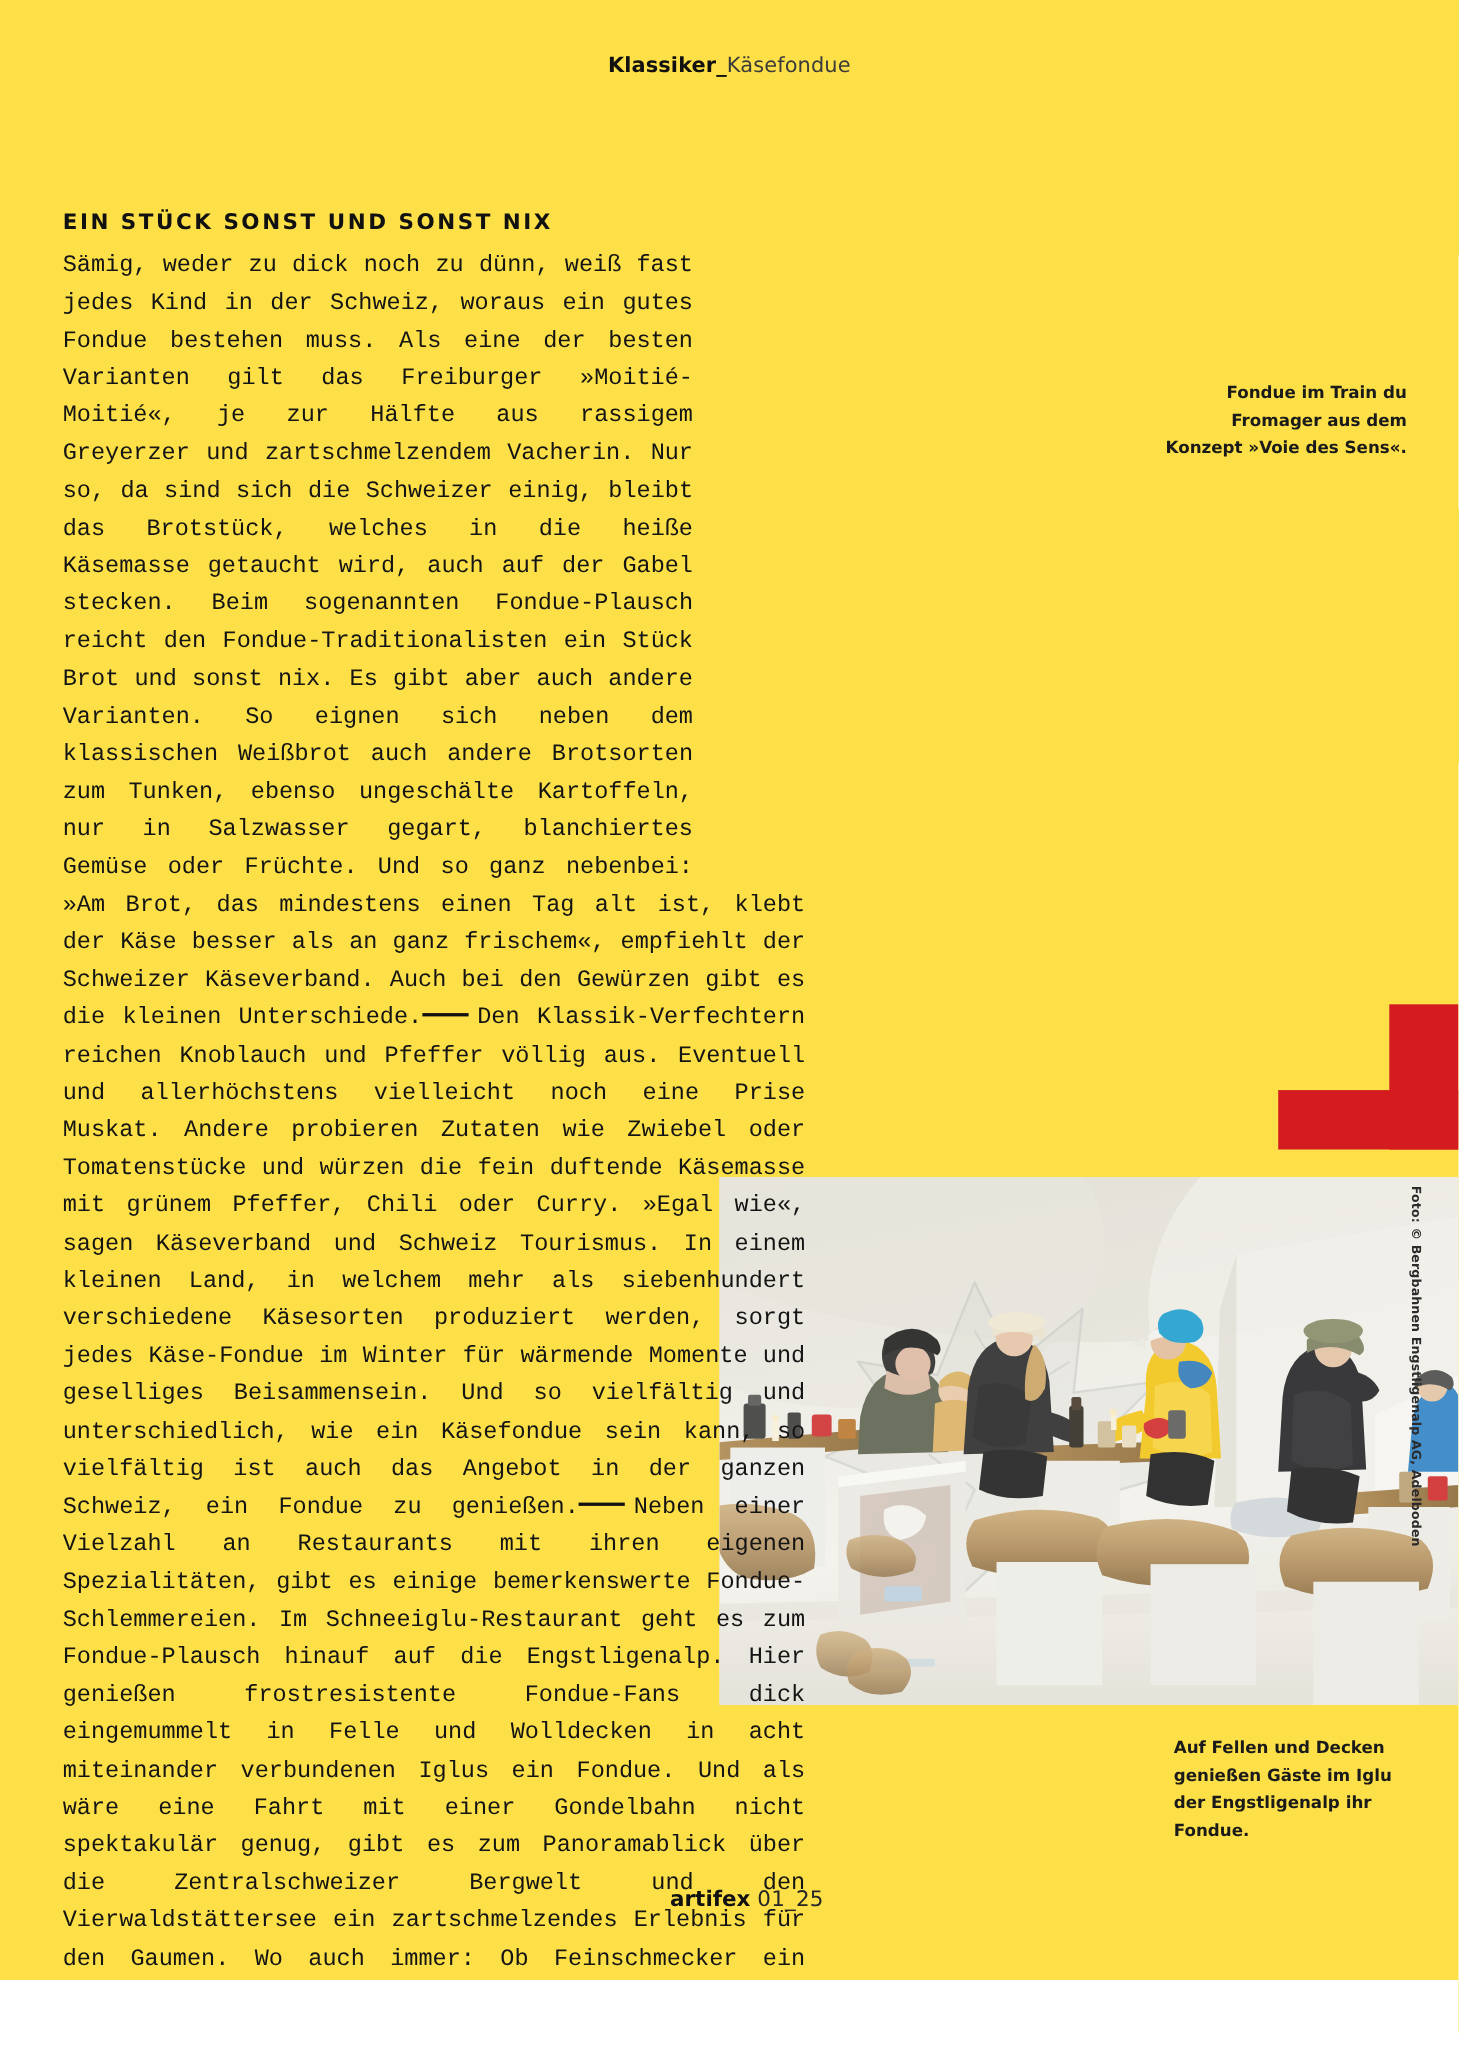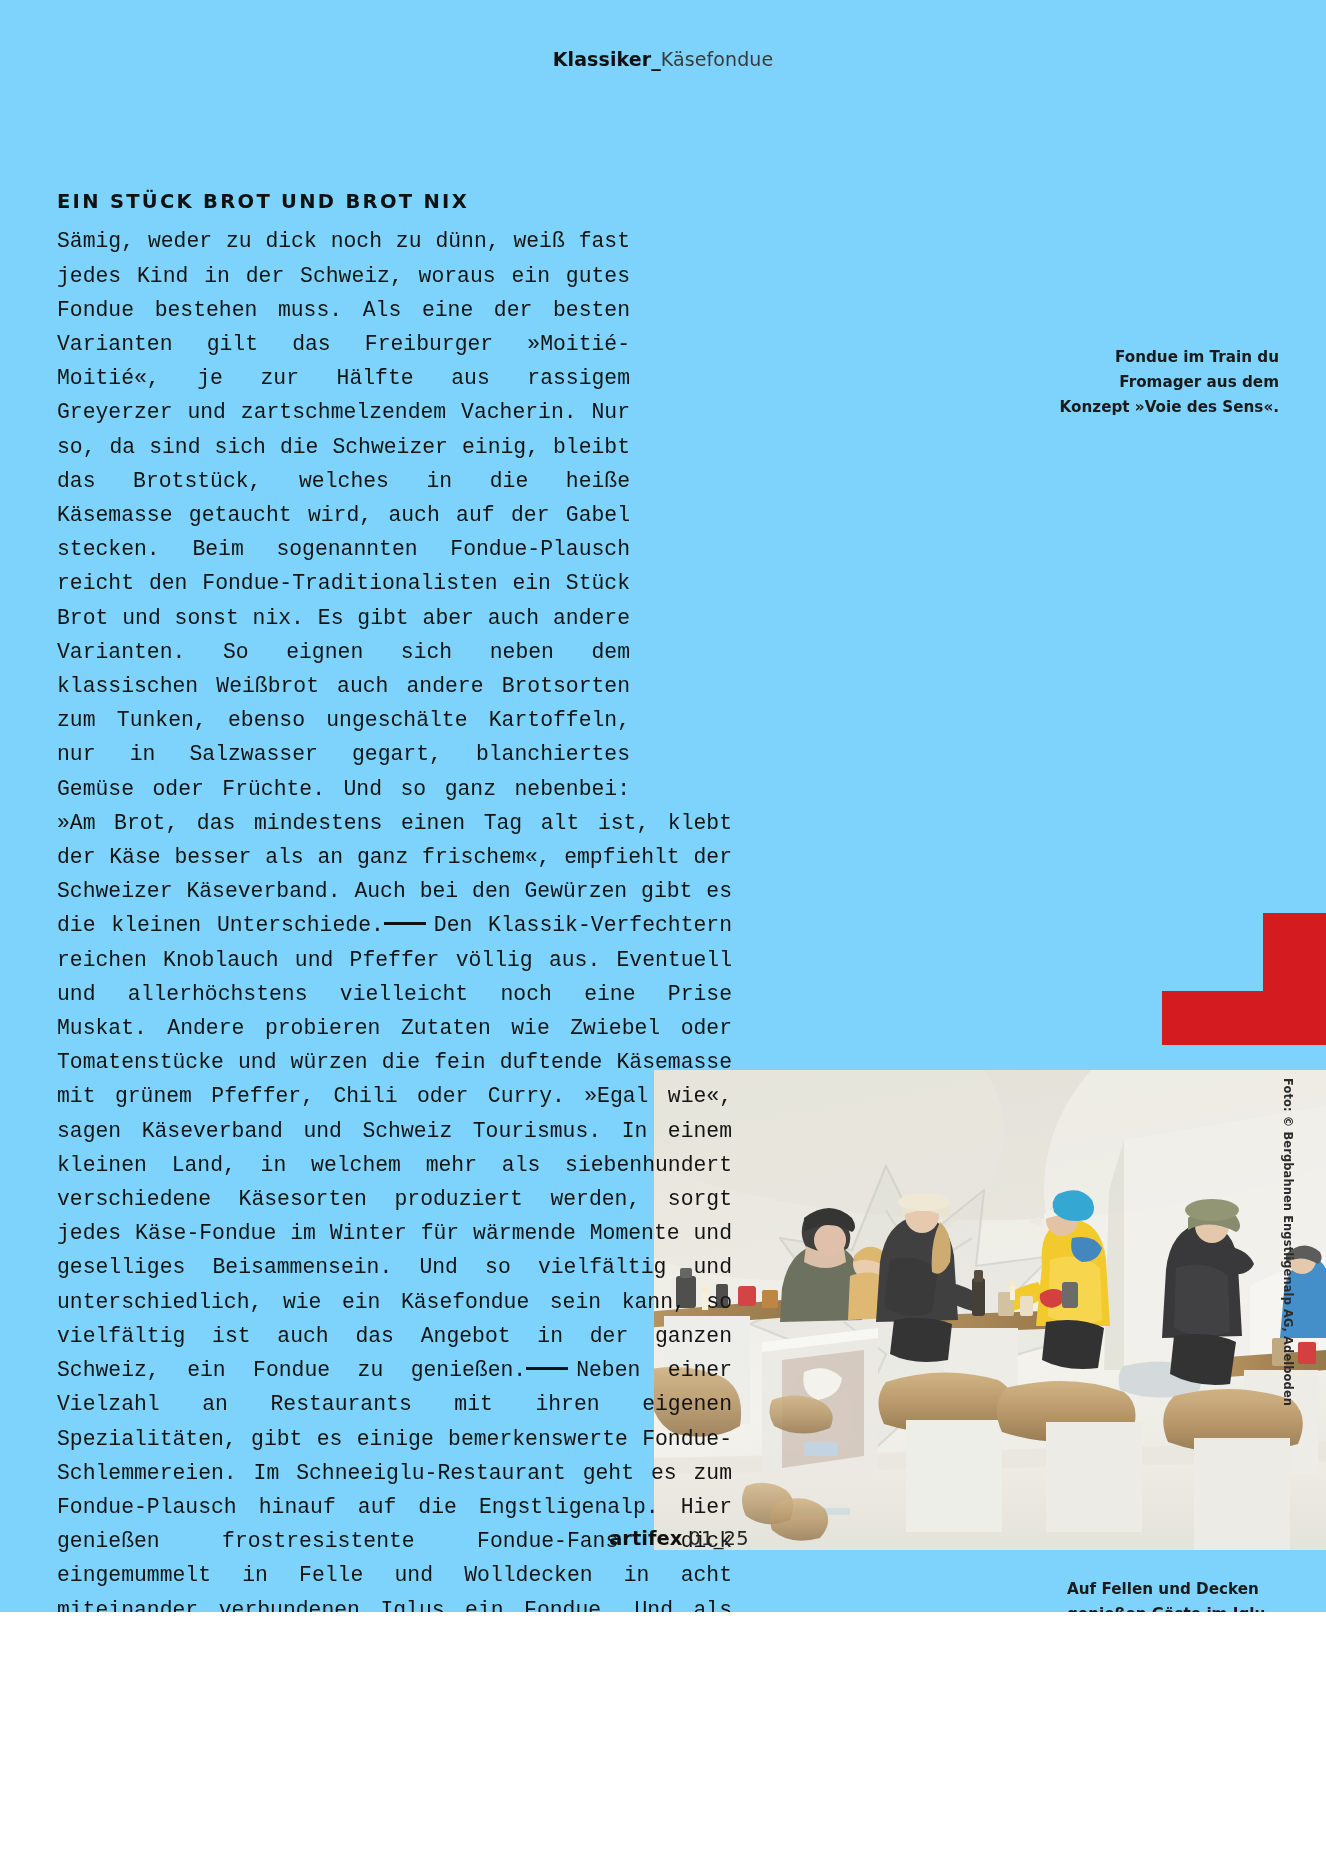--- a/index.html
+++ b/index.html
@@ -9,22 +9,22 @@
     background: #ffffff;
   }
   body {
     font-family: "DejaVu Serif", serif;
     color: #111111;
   }
 
   .page {
     position: relative;
     width: 1326px;
-    height: 1612px;
-    background: #7dd3fc;
+    height: 1800px;
+    background: #fde047;
     overflow: hidden;
   }
 
   
   .running-head {
     position: absolute;
     left: 0;
     top: 48px;
     width: 1326px;
     text-align: center;
@@ -372,21 +372,21 @@
 
   <div class="credit-wrap">
     <span class="credit-text">Foto: © Bergbahnen Engstligenalp AG, Adelboden</span>
   </div>
 
   <div class="caption caption-bottom">Auf Fellen und Decken genießen Gäste im Iglu der Engstligenalp ihr Fondue.</div>
 
   <div class="caption caption-top">Fondue im Train du Fromager aus dem Konzept »Voie des Sens«.</div>
 
   <div class="text-column">
-    <h2 class="section-kicker">EIN STÜCK BROT UND BROT NIX</h2>
+    <h2 class="section-kicker">EIN STÜCK SONST UND SONST NIX</h2>
     <p class="body-copy">
       
       <span class="wrap-photo-gap"></span>
       <span>Sämig, weder zu dick noch zu dünn, weiß fast jedes Kind in der Schweiz, woraus ein gutes Fondue bestehen muss. Als eine der besten Varianten gilt das Freiburger »Moitié-Moitié«, je zur Hälfte aus rassigem Greyerzer und zartschmelzendem Vacherin. Nur so, da sind sich die Schweizer einig, bleibt das Brotstück, welches in die heiße Käsemasse getaucht wird, auch auf der Gabel stecken. Beim sogenannten Fondue-Plausch reicht den Fondue-Traditionalisten ein Stück Brot und sonst nix. Es gibt aber auch andere Varianten. So eignen sich neben dem klassischen Weißbrot auch andere Brotsorten zum Tunken, ebenso ungeschälte Kartoffeln, nur in Salzwasser gegart, blanchiertes Gemüse oder Früchte. Und so ganz nebenbei: »Am Brot, das mindestens einen Tag alt ist, klebt der Käse besser als an ganz frischem«, empfiehlt der Schweizer Käseverband. Auch bei den Gewürzen gibt es die kleinen Unterschiede.</span><span class="para-rule"></span><span>Den Klassik-Verfechtern reichen Knoblauch und Pfeffer völlig aus. Eventuell und allerhöchstens vielleicht noch eine Prise Muskat. Andere probieren Zutaten wie Zwiebel oder Tomatenstücke und würzen die fein duftende Käsemasse mit grünem Pfeffer, Chili oder Curry. »Egal wie«, sagen Käseverband und Schweiz Tourismus. In einem kleinen Land, in welchem mehr als siebenhundert verschiedene Käsesorten produziert werden, sorgt jedes Käse-Fondue im Winter für wärmende Momente und geselliges Beisammensein. Und so vielfältig und unterschiedlich, wie ein Käsefondue sein kann, so vielfältig ist auch das Angebot in der ganzen Schweiz, ein Fondue zu genießen.</span><span class="para-rule"></span><span>Neben einer Vielzahl an Restaurants mit ihren eigenen Spezialitäten, gibt es einige bemerkenswerte Fondue-Schlemmereien. Im Schneeiglu-Restaurant geht es zum Fondue-Plausch hinauf auf die Engstligenalp. Hier genießen frostresistente Fondue-Fans dick eingemummelt in Felle und Wolldecken in acht miteinander verbundenen Iglus ein Fondue. Und als wäre eine Fahrt mit einer Gondelbahn nicht spektakulär genug, gibt es zum Panoramablick über die Zentralschweizer Bergwelt und den Vierwaldstättersee ein zartschmelzendes Erlebnis für den Gaumen. Wo auch immer: Ob Feinschmecker ein Fondue im Alpenbad bei 38 Grad Quellwasser genießen, bei einer Fahrt mit der Tram oder bei einem Spaziergang mit dem Fondue-Rucksack – kommt die Fondue-Saison in der Schweiz ins Rollen, dann können Schweizer und Gäste bei einem DIY-Dinner zu Wasser, zu Land und in der Luft dahinschmelzen.</span>
       <span class="sign-off">KLE</span>
     </p>
   </div>
 
   <div class="footer">
     <span class="fx-bold">artifex</span>

